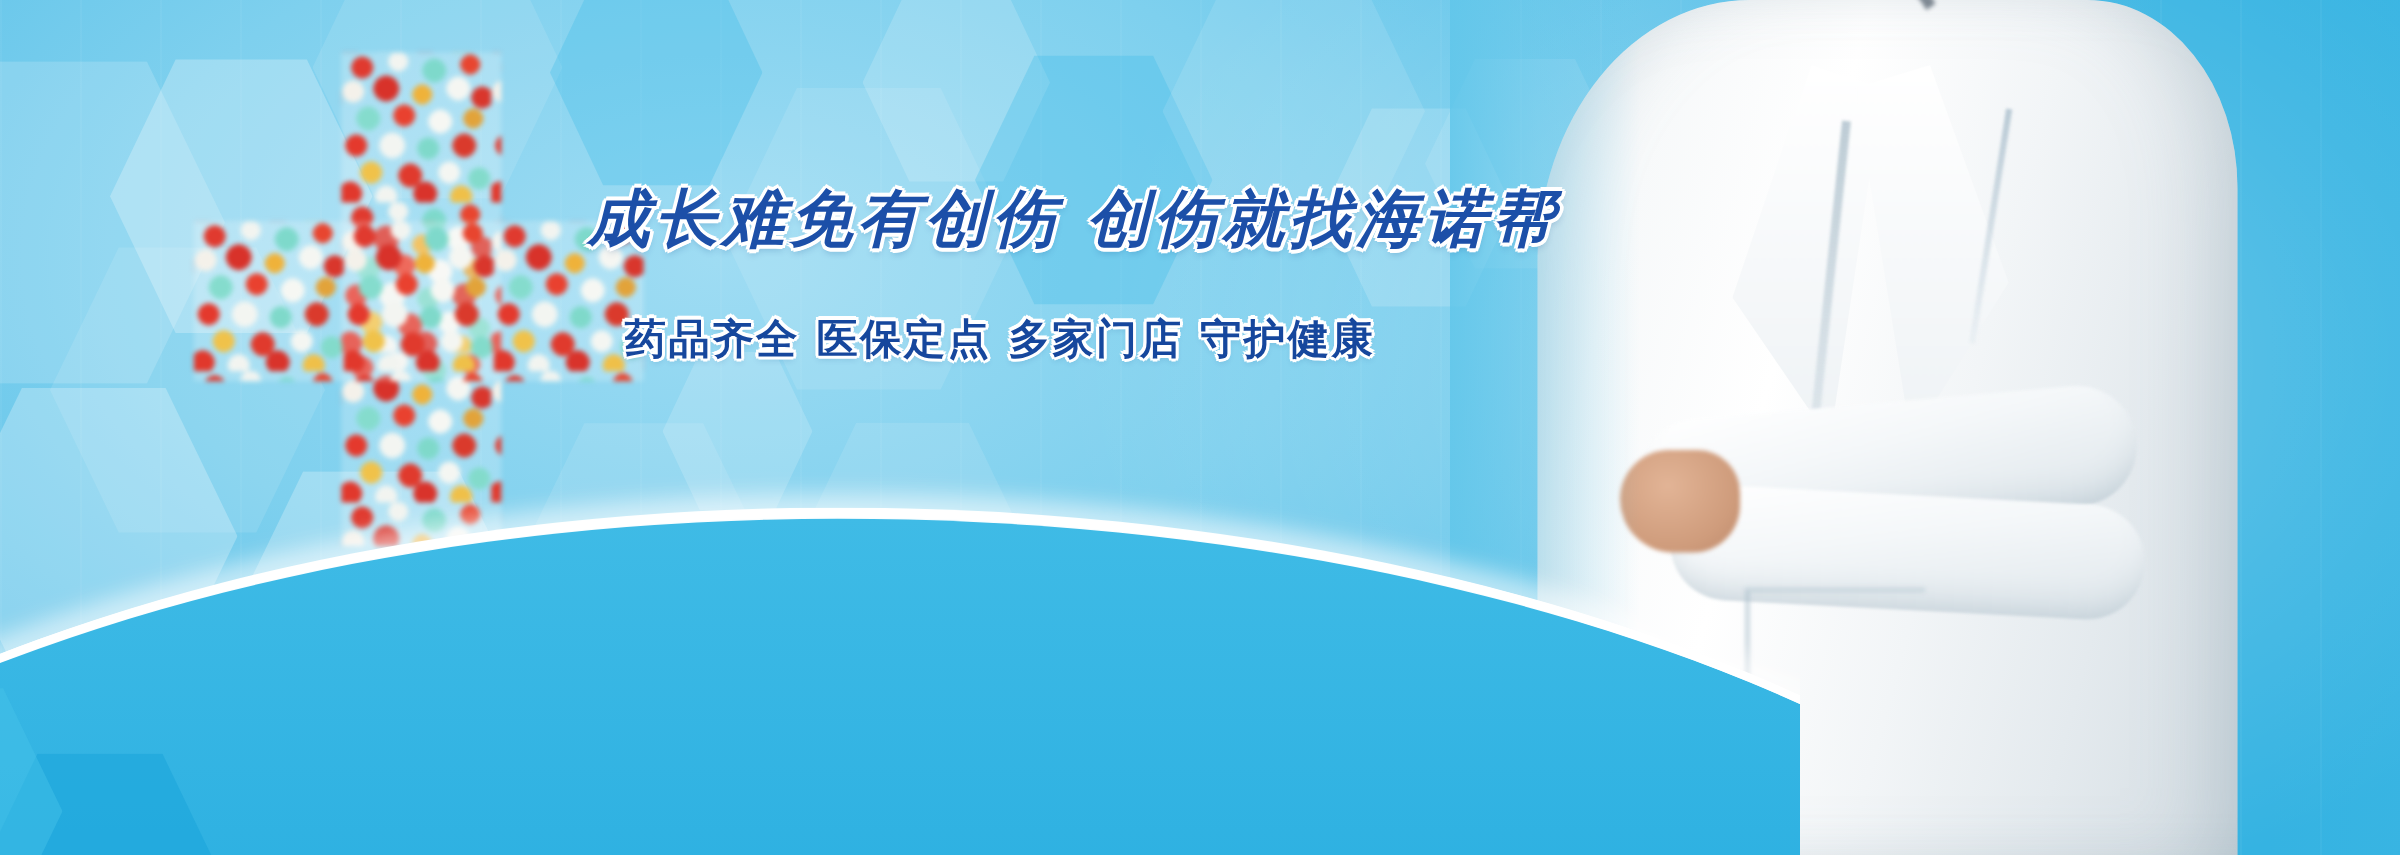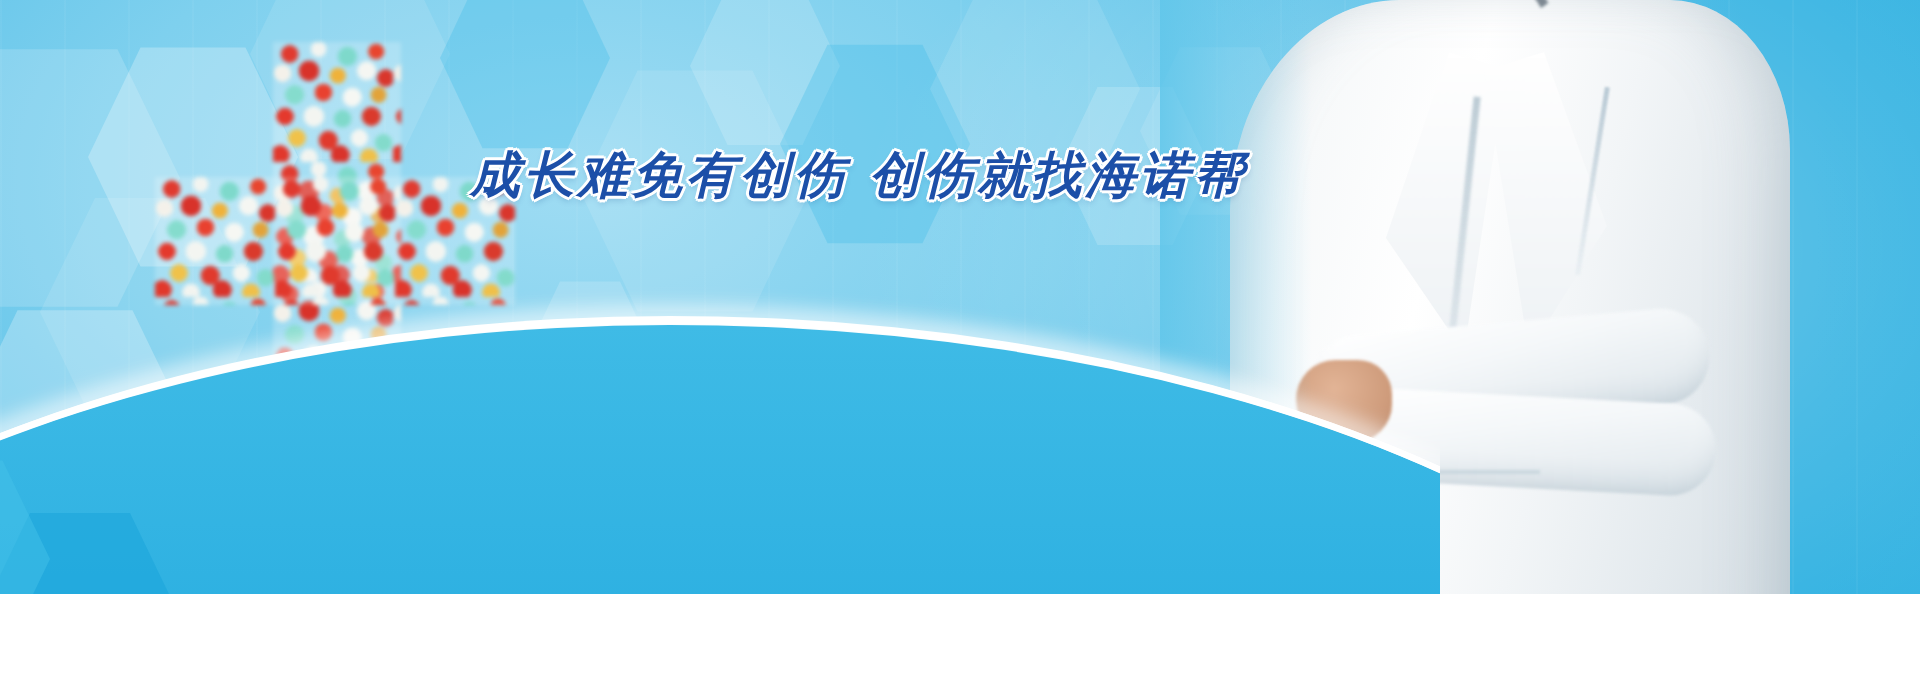--- a/index.html
+++ b/index.html
@@ -9,21 +9,21 @@
     background: #ffffff;
   }
   body {
     font-family: "Liberation Sans", sans-serif;
   }
 
   
   .banner {
     position: relative;
     width: 1920px;
-    height: 594px;
+    height: 684px;
     overflow: hidden;
     background: #fde047;
   }
 
   
   .bg-base {
     position: absolute;
     inset: 0;
     background:
       radial-gradient(ellipse 900px 620px at 78% 42%,
@@ -446,15 +446,16 @@
     <div class="hex fill" style="left:20px;  top:232px; width:220px; height:248px; background:rgba(255,255,255,0.12);"></div>
     <div class="swoosh-glow"></div>
     <div class="swoosh"></div>
     <div class="swoosh-hi"></div>
     <div class="hex hex-dark" style="left:40px;  top:300px; width:200px; height:226px;"></div>
     <div class="hex hex-dark2" style="left:-80px; top:248px; width:190px; height:214px;"></div>
   </div>
 
   <div class="copy">
     <div class="headline">成长难免有创伤  创伤就找海诺帮</div>
+    <div class="subline">药品齐全  医保定点  多家门店  守护健康</div>
   </div>
 
 </div>
 
 </body></html>

